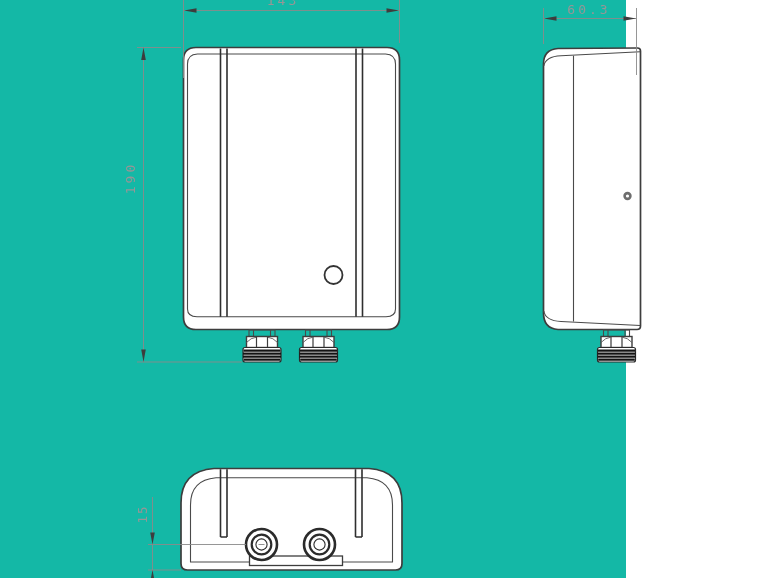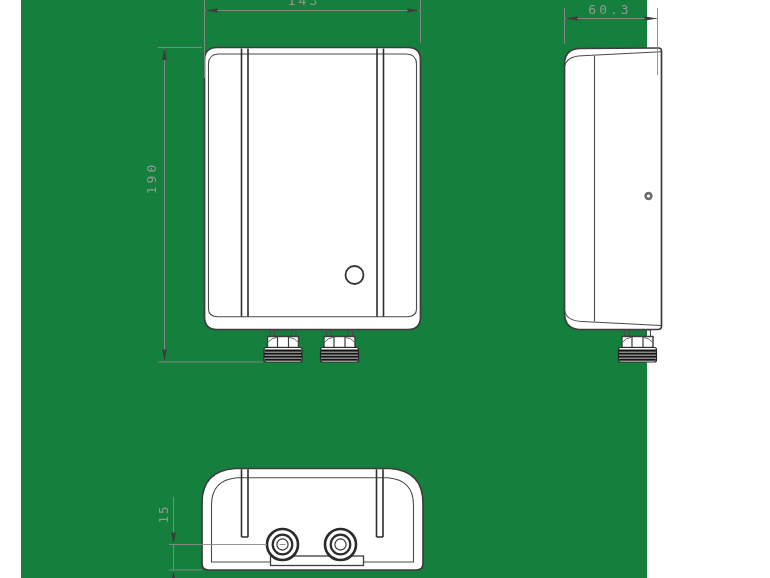--- a/index.html
+++ b/index.html
@@ -1,16 +1,16 @@
 <!DOCTYPE html>
 <html><head>
 <meta charset="utf-8">
 <style>
   html,body{margin:0;padding:0;background:#ffffff;width:770px;height:578px;overflow:hidden;}
-  .stage{position:relative;width:626px;height:578px;background:#15803d;margin-left:21px;}
+  .stage{position:relative;width:626px;height:578px;background:#14b8a6;}
   svg{display:block;}
   .ln-f {stroke:#3d3d3d;stroke-width:1.7;fill:#ffffff;}
   .ln2  {stroke:#4a4a4a;stroke-width:1.1;fill:none;}
   .groove{stroke:#2f2f2f;stroke-width:1.6;fill:none;}
   .dim  {stroke:#8a8a8a;stroke-width:0.9;fill:none;}
   .arrow{fill:#3d3d3d;stroke:none;}
   .dimtext{font-family:"DejaVu Sans Mono","Liberation Mono",monospace;
            font-size:13px;fill:#969696;letter-spacing:3px;}
   .dimtext-sm{font-family:"DejaVu Sans Mono","Liberation Mono",monospace;
            font-size:12.5px;fill:#969696;letter-spacing:2px;}

